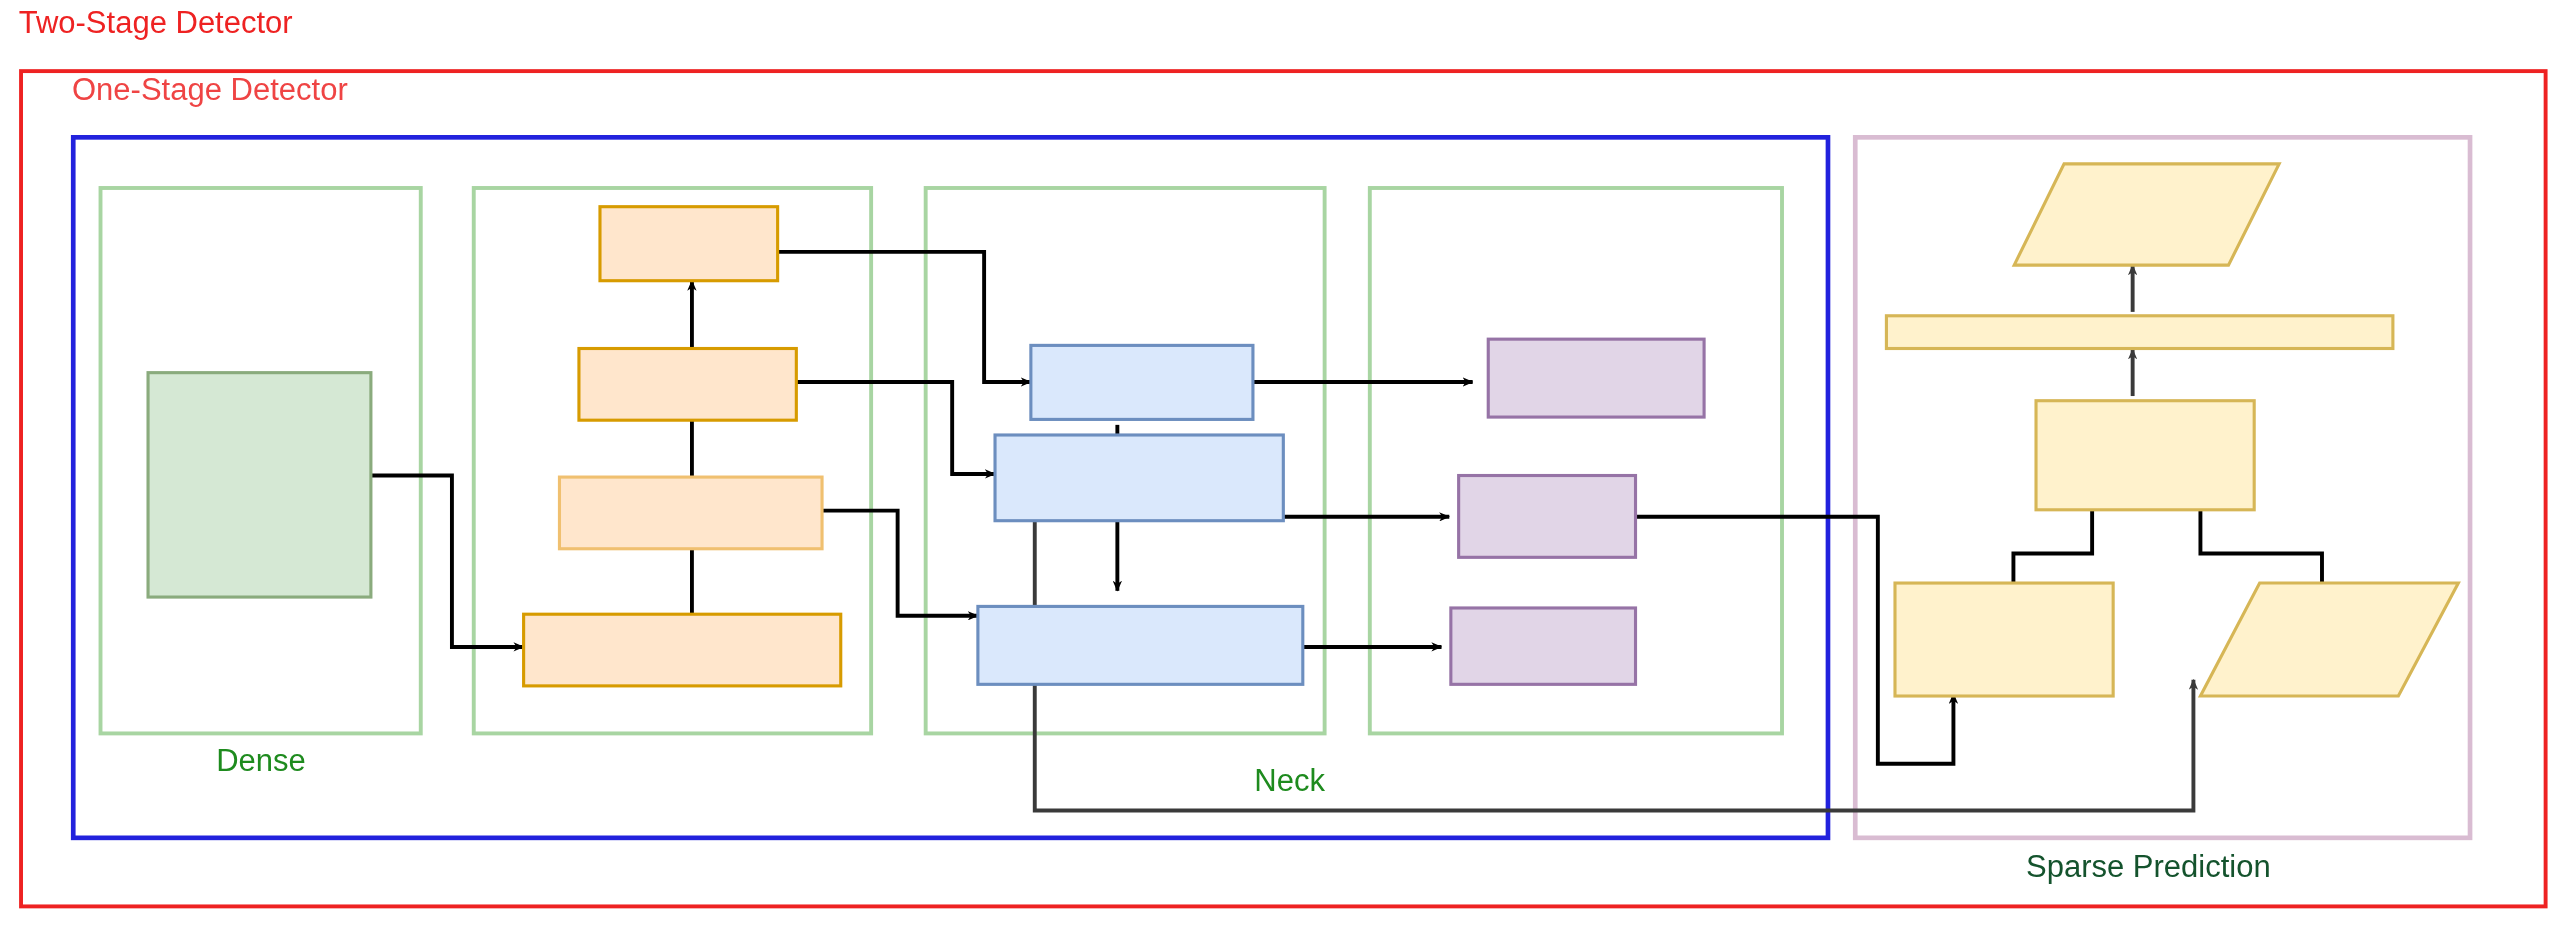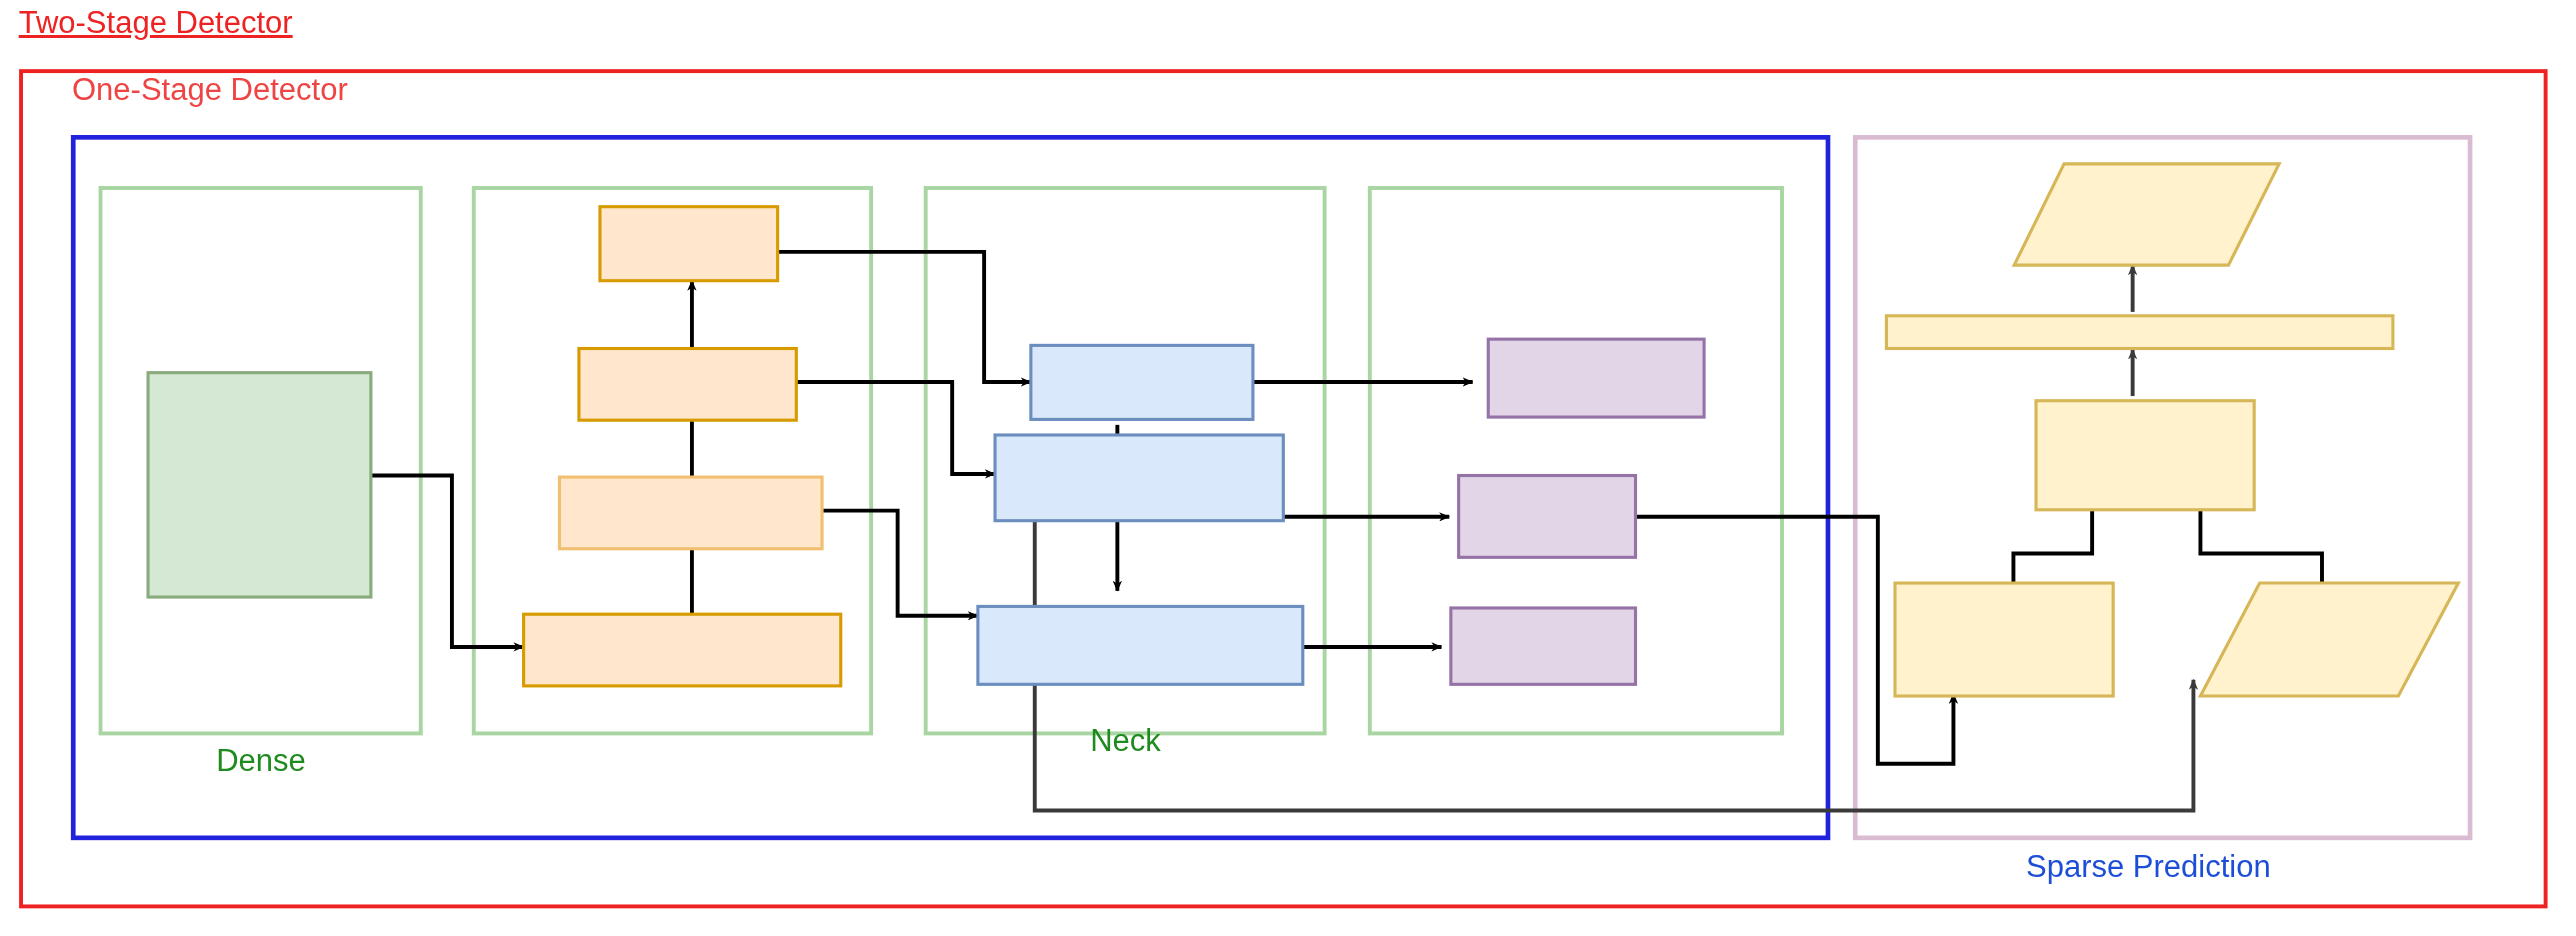--- a/index.html
+++ b/index.html
@@ -1,23 +1,23 @@
 <!DOCTYPE html>
 <html style="font-size:12.5px"><head>
 <meta charset="utf-8">
 <style>
   html,body{margin:0;padding:0;background:#ffffff;}
   body{font-family:"Liberation Sans", sans-serif;}
   #stage{position:relative;width:2576px;height:937px;background:#ffffff;overflow:hidden;}
   #stage svg{position:absolute;left:0;top:0;width:2576px;height:937px;}
 
   .frame-label{position:absolute;white-space:nowrap;font-weight:400;}
-  .lbl-two{font-size:31px;color:#ee2222;left:18.7px;top:4.7px;text-decoration:underline;}
+  .lbl-two{font-size:31px;color:#ee2222;left:18.7px;top:4.7px;}
   .lbl-one{font-size:31px;color:#ef4444;left:72px;top:72px;}
-  .lbl-sparse{font-size:31px;color:#1d4ed8;left:2026px;top:849px;}
+  .lbl-sparse{font-size:31px;color:#14532d;left:2026px;top:849px;}
   .group-label{position:absolute;font-size:31px;color:#1e8b1e;white-space:nowrap;text-align:center;}
 </style>
 </head>
 <body>
 
 <div id="stage">
 
   <svg viewBox="0 0 3306 1202" xmlns="http://www.w3.org/2000/svg">
     <defs>
       <marker id="arrBlack" markerWidth="14" markerHeight="12" refX="13" refY="6" orient="auto" markerUnits="userSpaceOnUse">
@@ -92,16 +92,16 @@
     <rect x="2613" y="514" width="280" height="140" fill="#fff2cc" stroke="#d6b656" stroke-width="4"></rect>
     <rect x="2432" y="748" width="280" height="145" fill="#fff2cc" stroke="#d6b656" stroke-width="4"></rect>
     <polygon points="2900,748 3155,748 3078,893 2824,893" fill="#fff2cc" stroke="#d6b656" stroke-width="4"></polygon>
   </svg>
 
   <div class="frame-label lbl-two">Two-Stage Detector</div>
   <div class="frame-label lbl-one">One-Stage Detector</div>
   <div class="frame-label lbl-sparse">Sparse Prediction</div>
 
   <div class="group-label" style="left:101px;top:743px;width:320px;">Dense</div>
-  <div class="group-label" style="left:926px;top:723px;width:399px;">Neck</div>
+  <div class="group-label" style="left:926px;top:763px;width:399px;text-align:right;">Neck</div>
 
 </div>
 
 
 </body></html>

